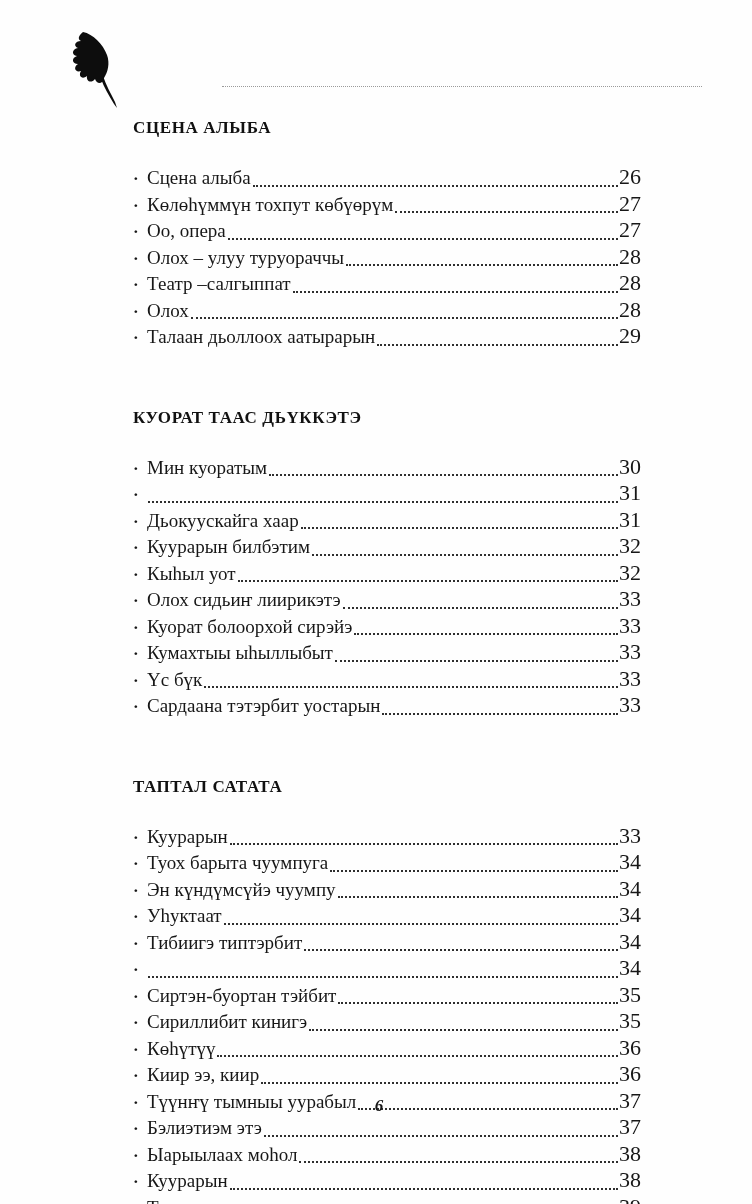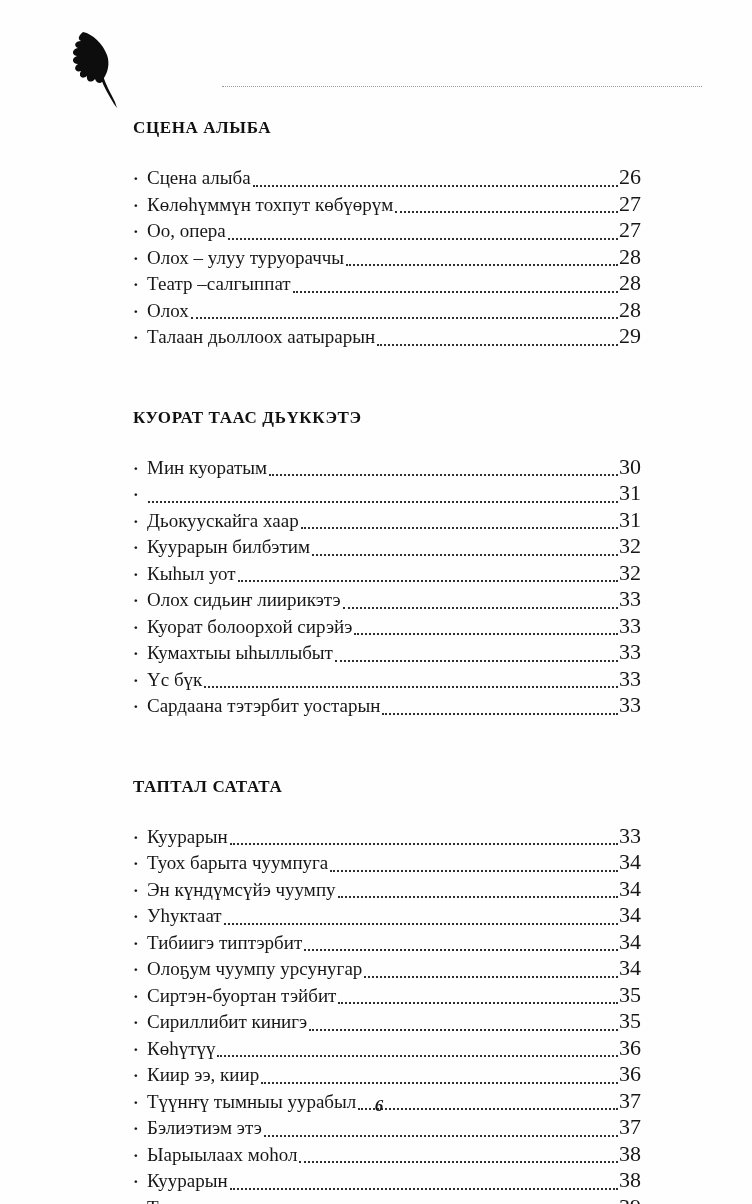--- a/index.html
+++ b/index.html
@@ -244,21 +244,20 @@
 
   <li class="entry">
     <span class="bullet">·</span>
     <span class="title">Тибиигэ типтэрбит</span>
     <span class="leader"></span>
     <span class="pagenum">34</span>
   </li>
 
   <li class="entry">
     <span class="bullet">·</span>
-    <span class="title">Олоҕум чуумпу урсунугар</span>
     <span class="leader"></span>
     <span class="pagenum">34</span>
   </li>
 
   <li class="entry">
     <span class="bullet">·</span>
     <span class="title">Сиртэн-буортан тэйбит</span>
     <span class="leader"></span>
     <span class="pagenum">35</span>
   </li>

